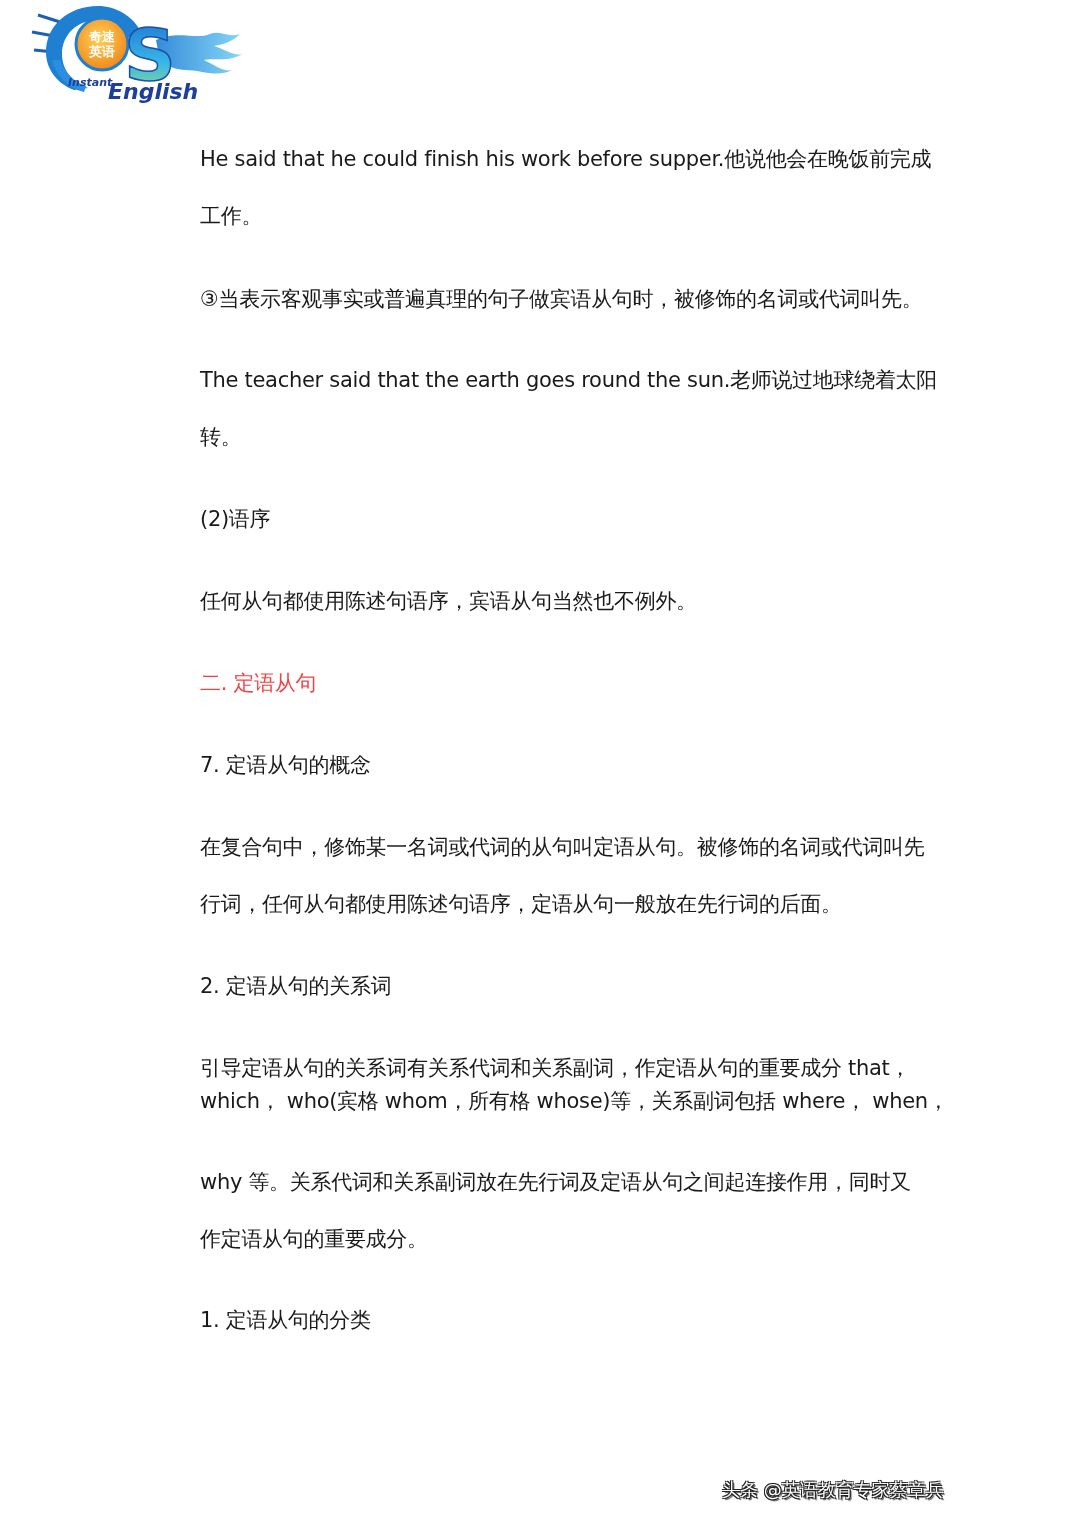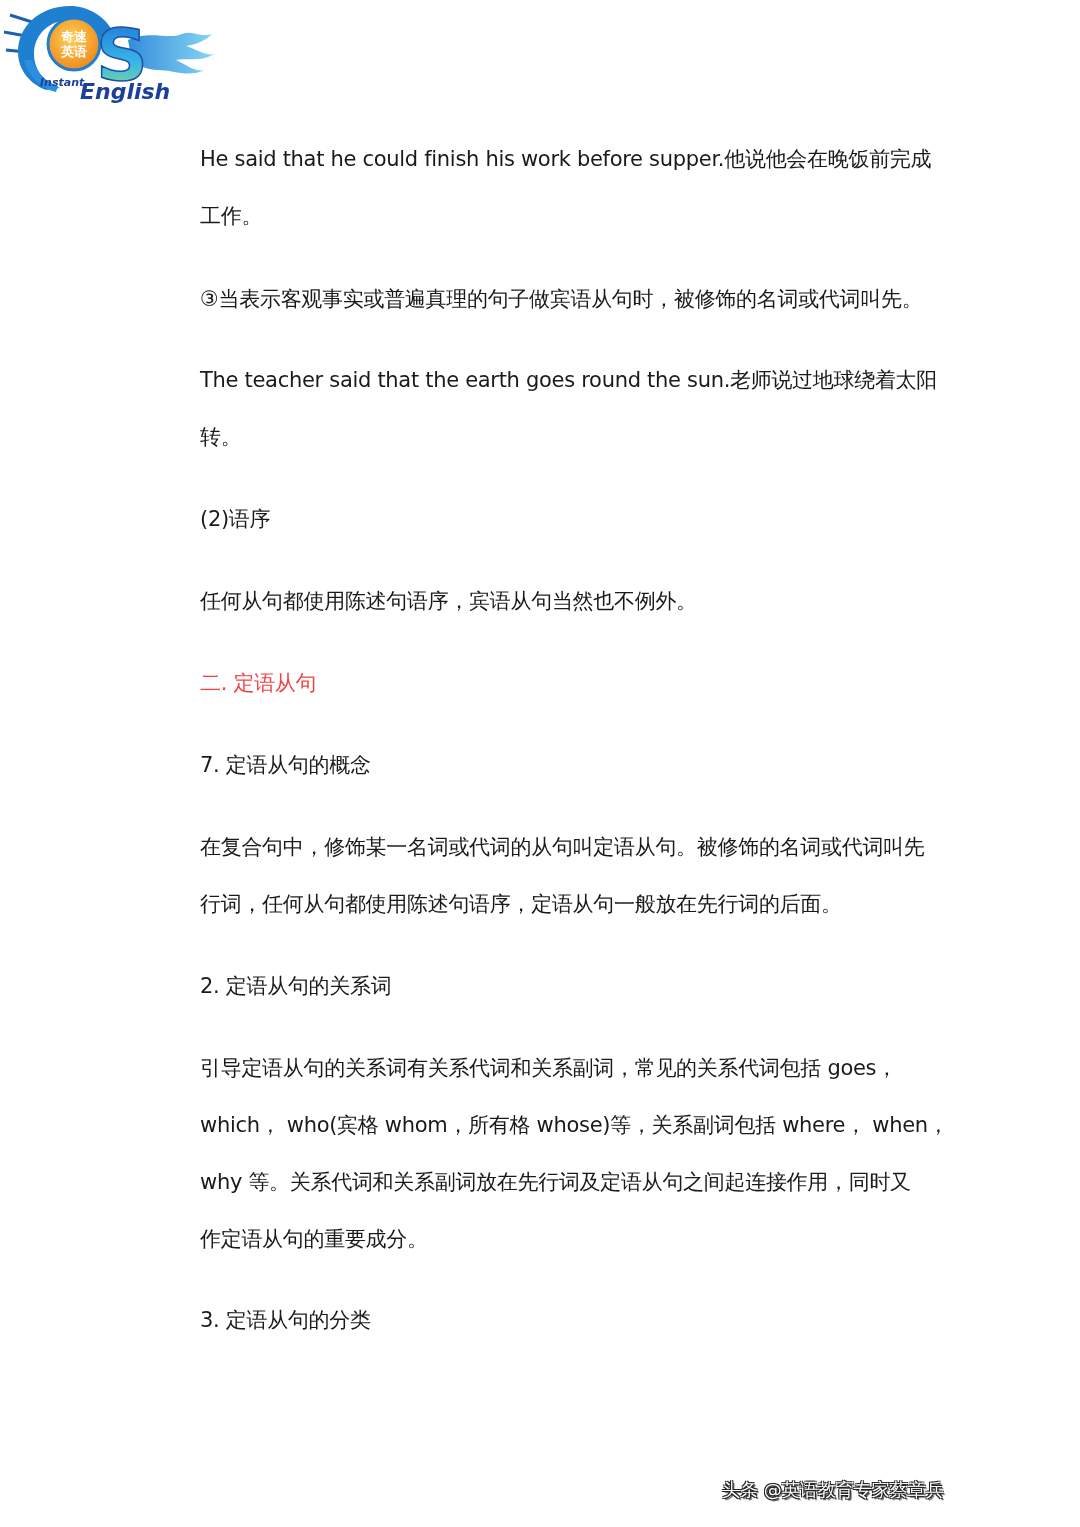--- a/index.html
+++ b/index.html
@@ -14,20 +14,21 @@
       overflow: hidden;
       font-family: "DejaVu Sans", "Liberation Sans", sans-serif;
       color: #1a1a1a;
     }
     .logo {
       position: absolute;
       left: 0;
       top: 0;
       width: 230px;
       height: 110px;
+      padding-left: 28px;
     }
     .logo svg { display: block; }
     .content {
       position: absolute;
       left: 164px;
       top: 0;
       width: 760px;
     }
     .line {
       position: absolute;
@@ -106,20 +107,20 @@
   <div class="line" style="top:284px">③当表示客观事实或普遍真理的句子做宾语从句时，被修饰的名词或代词叫先。</div>
   <div class="line" style="top:365px">The teacher said that the earth goes round the sun.老师说过地球绕着太阳</div>
   <div class="line" style="top:422px">转。</div>
   <div class="line" style="top:504px">(2)语序</div>
   <div class="line" style="top:586px">任何从句都使用陈述句语序，宾语从句当然也不例外。</div>
   <div class="line heading-red" style="top:668px">二. 定语从句</div>
   <div class="line" style="top:750px">7.  定语从句的概念</div>
   <div class="line" style="top:832px">在复合句中，修饰某一名词或代词的从句叫定语从句。被修饰的名词或代词叫先</div>
   <div class="line" style="top:889px">行词，任何从句都使用陈述句语序，定语从句一般放在先行词的后面。</div>
   <div class="line" style="top:971px">2.  定语从句的关系词</div>
-  <div class="line" style="top:1053px">引导定语从句的关系词有关系代词和关系副词，常见的关系代词包括 goes，</div>
-  <div class="line" style="top:1110px">which，  who(宾格 whom，所有格 whose)等，关系副词包括 where，  when，</div>
+  <div class="line" style="top:1053px">引导定语从句的关系词有关系代词和关系副词，作定语从句的重要成分 that，</div>
+  <div class="line" style="top:1086px">which，  who(宾格 whom，所有格 whose)等，关系副词包括 where，  when，</div>
   <div class="line" style="top:1167px">why 等。关系代词和关系副词放在先行词及定语从句之间起连接作用，同时又</div>
   <div class="line" style="top:1224px">作定语从句的重要成分。</div>
-  <div class="line" style="top:1305px">3.  定语从句的分类</div>
+  <div class="line" style="top:1305px">1.  定语从句的分类</div>
 </div>
 
 <div class="watermark">头条 @英语教育专家蔡章兵</div>
 
 </body></html>

